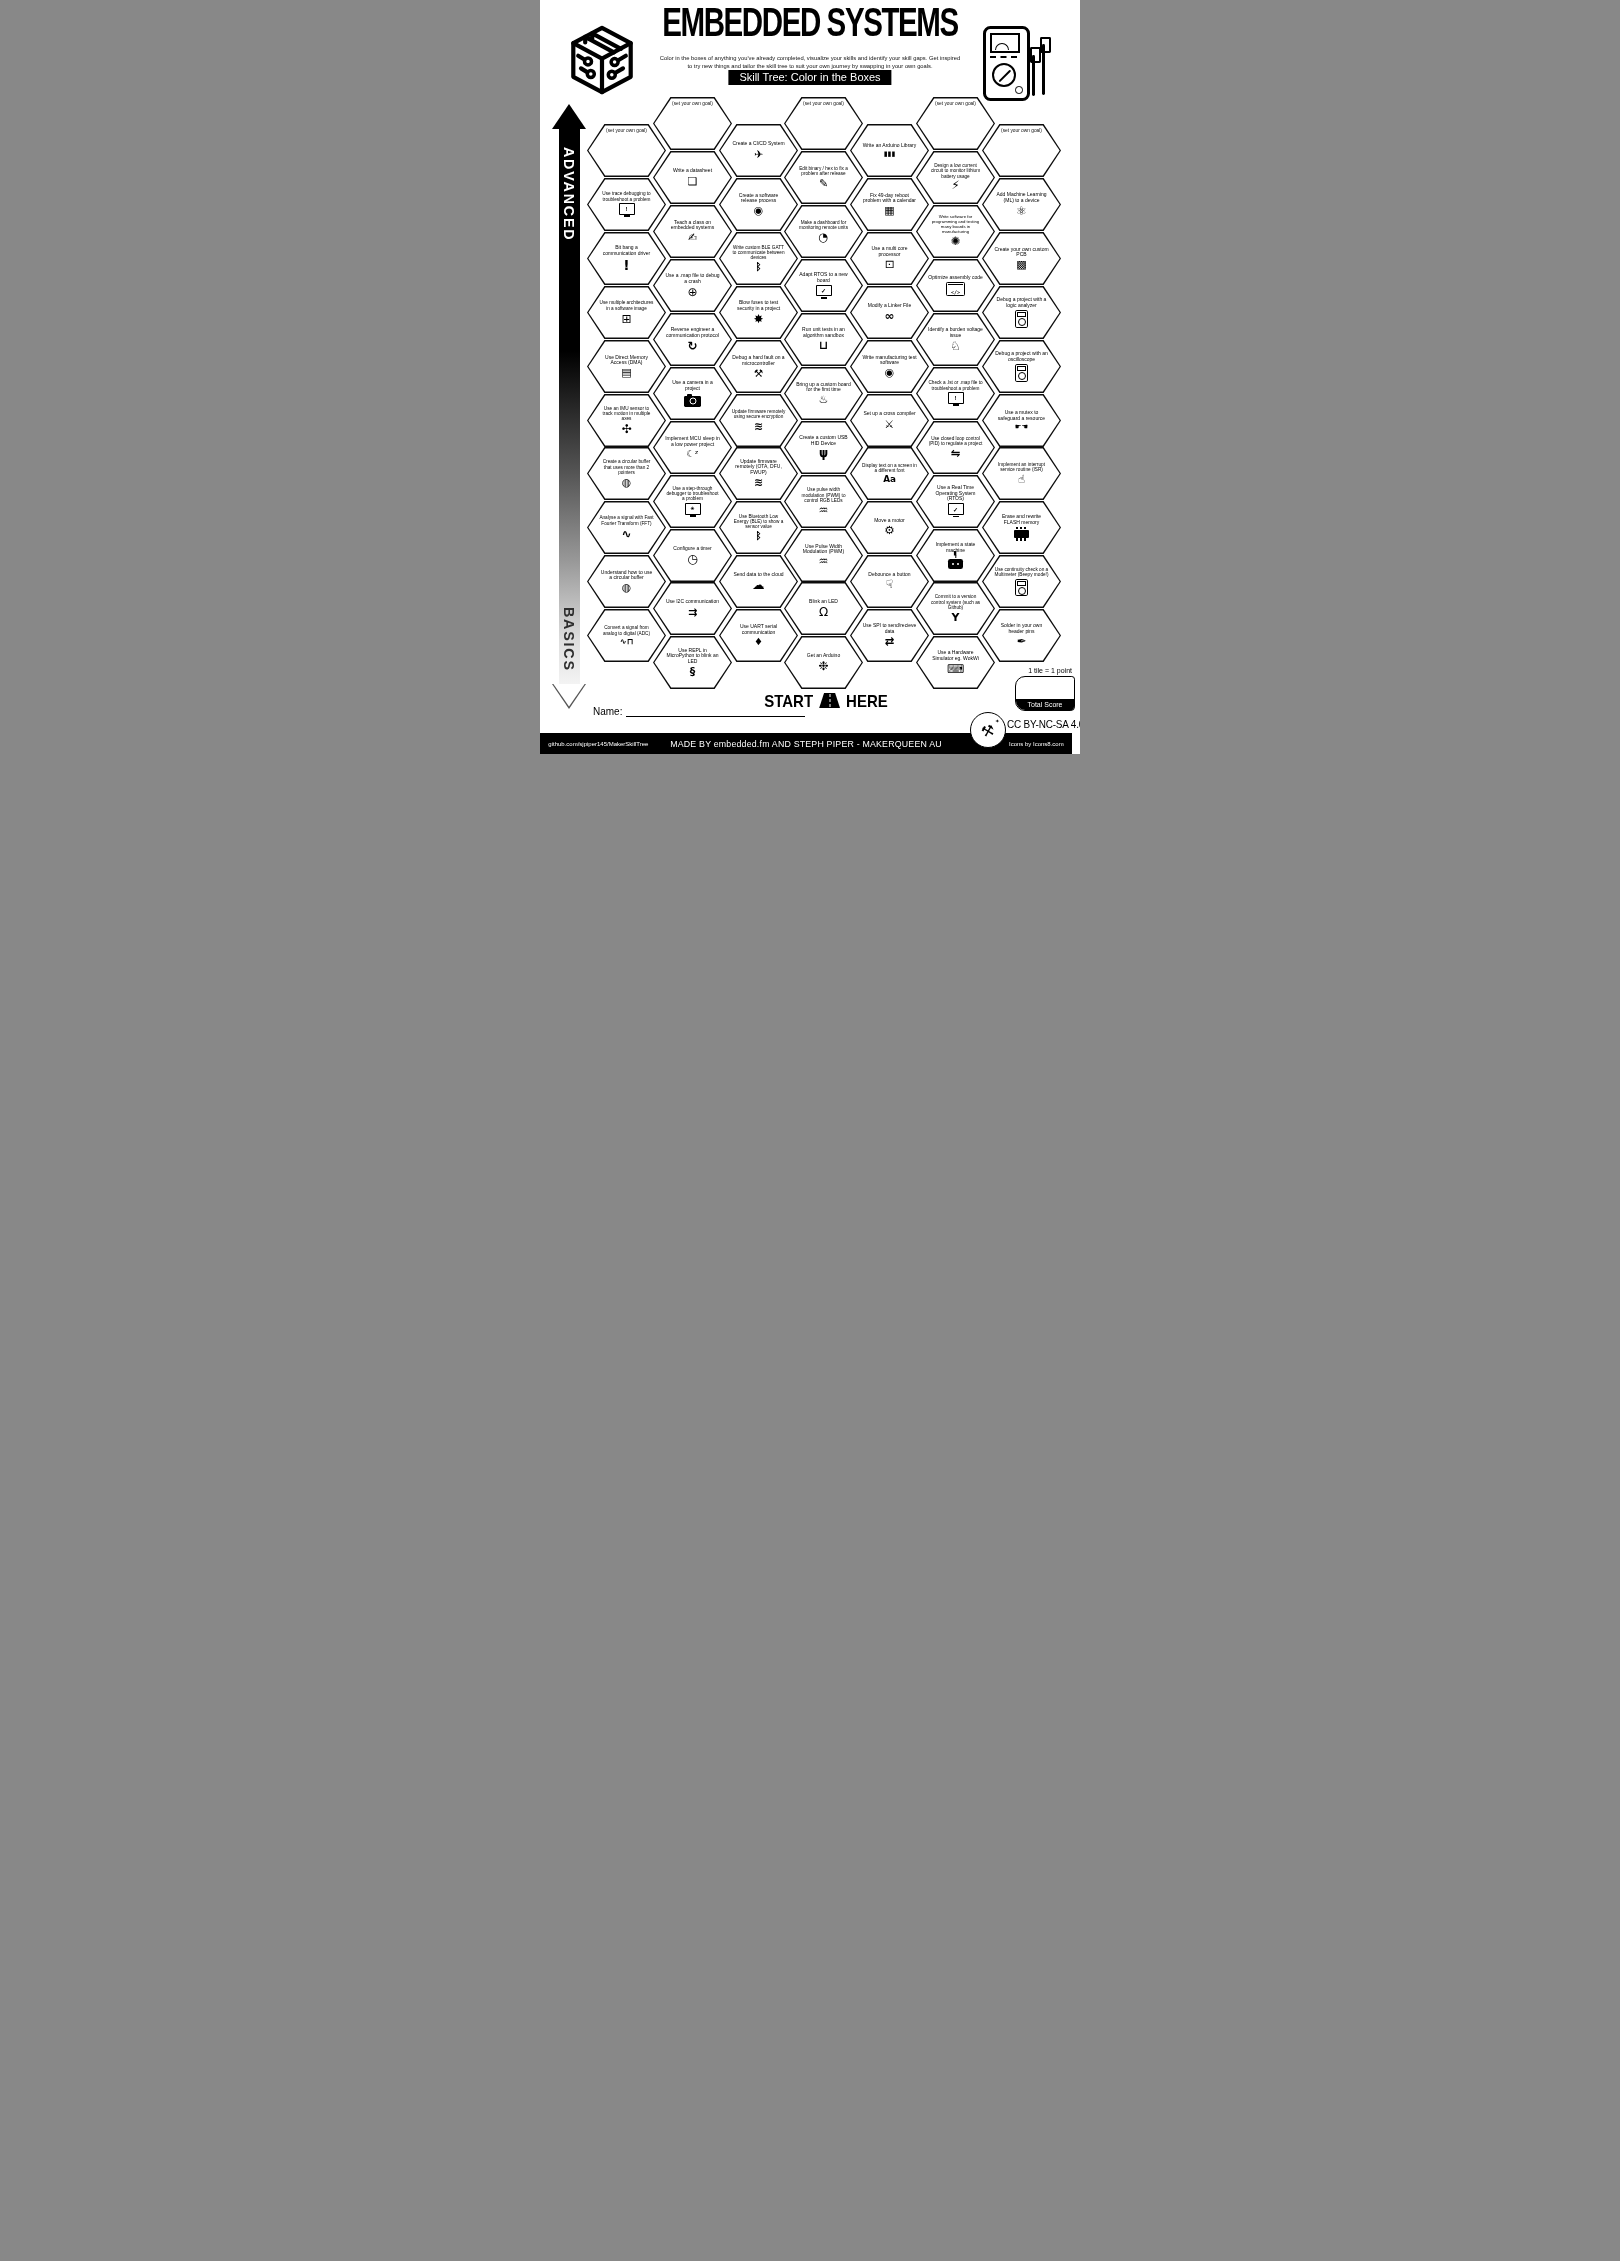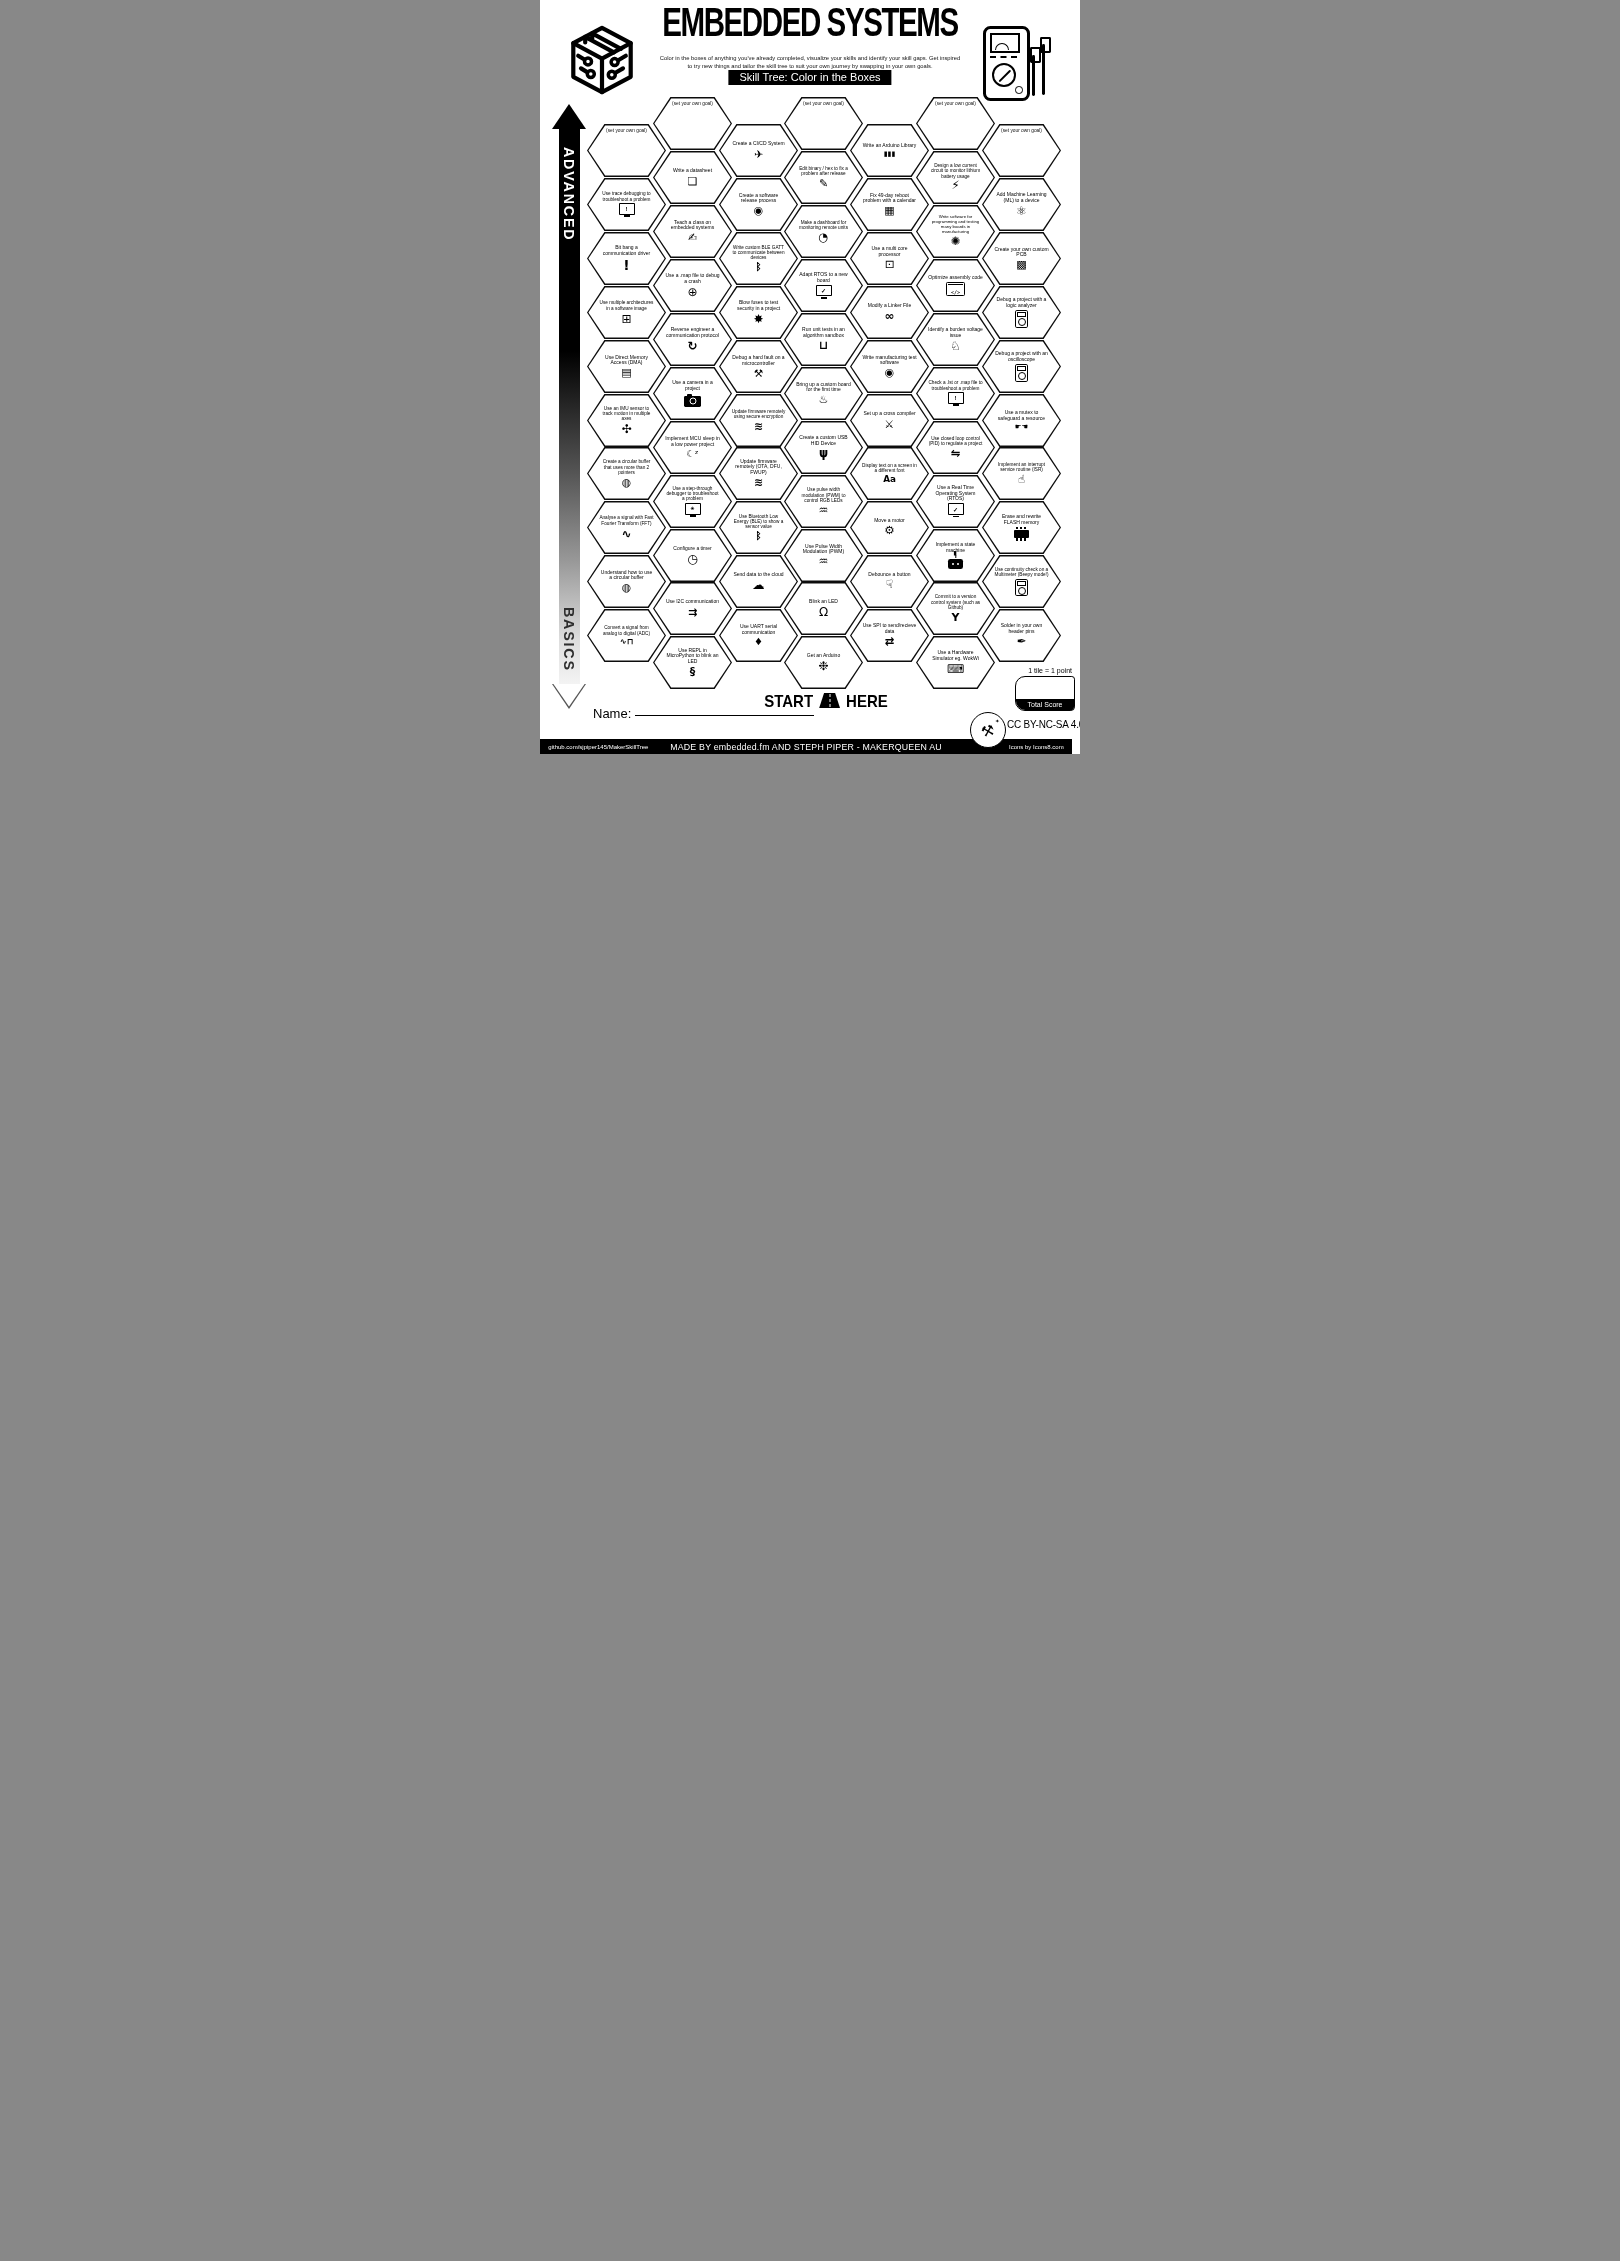--- a/index.html
+++ b/index.html
@@ -88,34 +88,34 @@
       width:5px;height:5px;border:1.4px solid #fff;border-radius:50%;}
   .ic-camera::after{content:"";position:absolute;top:-2.3px;left:2.3px;width:5px;height:2.3px;background:#000;border-radius:0.9px 0.9px 0 0;}
 
   
   .start{position:absolute;left:203px;top:692px;width:166px;display:flex;align-items:center;
          justify-content:center;gap:6px;}
   .start .w{font-size:15px;font-weight:800;letter-spacing:0px;transform:scaleY(1.12);}
   .ic-road{width:21px;height:15.7px;background:#000;clip-path:polygon(24% 0,76% 0,100% 100%,0 100%);position:relative;flex:none;}
   .ic-road::after{content:"";position:absolute;left:50%;top:1.4px;bottom:1.4px;transform:translateX(-50%);
       width:0;border-left:1.6px dashed #fff;}
-  .name-row{position:absolute;left:53px;top:706px;display:flex;align-items:flex-start;font-size:13px;}
+  .name-row{position:absolute;left:53px;top:706px;display:flex;align-items:center;font-size:10px;}
   .name-line{display:inline-block;width:179px;border-bottom:1.2px solid #000;margin-left:3.7px;height:9.2px;}
   .pts{position:absolute;left:456px;top:667px;width:76px;text-align:right;font-size:7px;}
   .score{position:absolute;left:475px;top:676px;width:58px;height:33px;background:#fff;
          border:1.6px solid #000;border-radius:10px 3.2px 4.1px 10px;overflow:hidden;}
   .score-bar{position:absolute;left:0;right:0;bottom:0;height:11.5px;background:#000;color:#fff;
          display:flex;align-items:center;justify-content:center;font-size:7px;}
   .badge{position:absolute;left:430px;top:712px;width:34px;height:34px;border:1.4px solid #000;border-radius:50%;
          background:#fff;z-index:5;display:flex;align-items:center;justify-content:center;}
   .badge .g{font-family:"DejaVu Sans",sans-serif;font-size:14.7px;transform:rotate(-15deg);}
   .badge .sp{position:absolute;top:4.6px;right:5.5px;font-family:"DejaVu Sans",sans-serif;font-size:5.5px;}
   .license{position:absolute;left:467px;top:718px;width:72px;font-size:10.6px;letter-spacing:-0.2px;
            transform:scaleX(0.94);transform-origin:left;white-space:nowrap;}
-  .footerbar{position:absolute;left:0;right:8px;bottom:0;height:15px;background:#000;color:#fff;
+  .footerbar{position:absolute;left:0;right:8px;bottom:0;height:21px;background:#000;color:#fff;
              display:flex;align-items:center;justify-content:space-between;padding:0 8.3px;box-sizing:border-box;z-index:4;}
   .fb-gh{font-size:6px;} .fb-ic{font-size:6px;}
   .fb-made{position:absolute;left:50%;transform:translateX(-50%);font-size:8.8px;letter-spacing:0.2px;white-space:nowrap;}
 </style>
 </head>
 <body>
 
 <div class="page">
 
   <svg class="deco-cube" viewBox="0 0 100 100">

